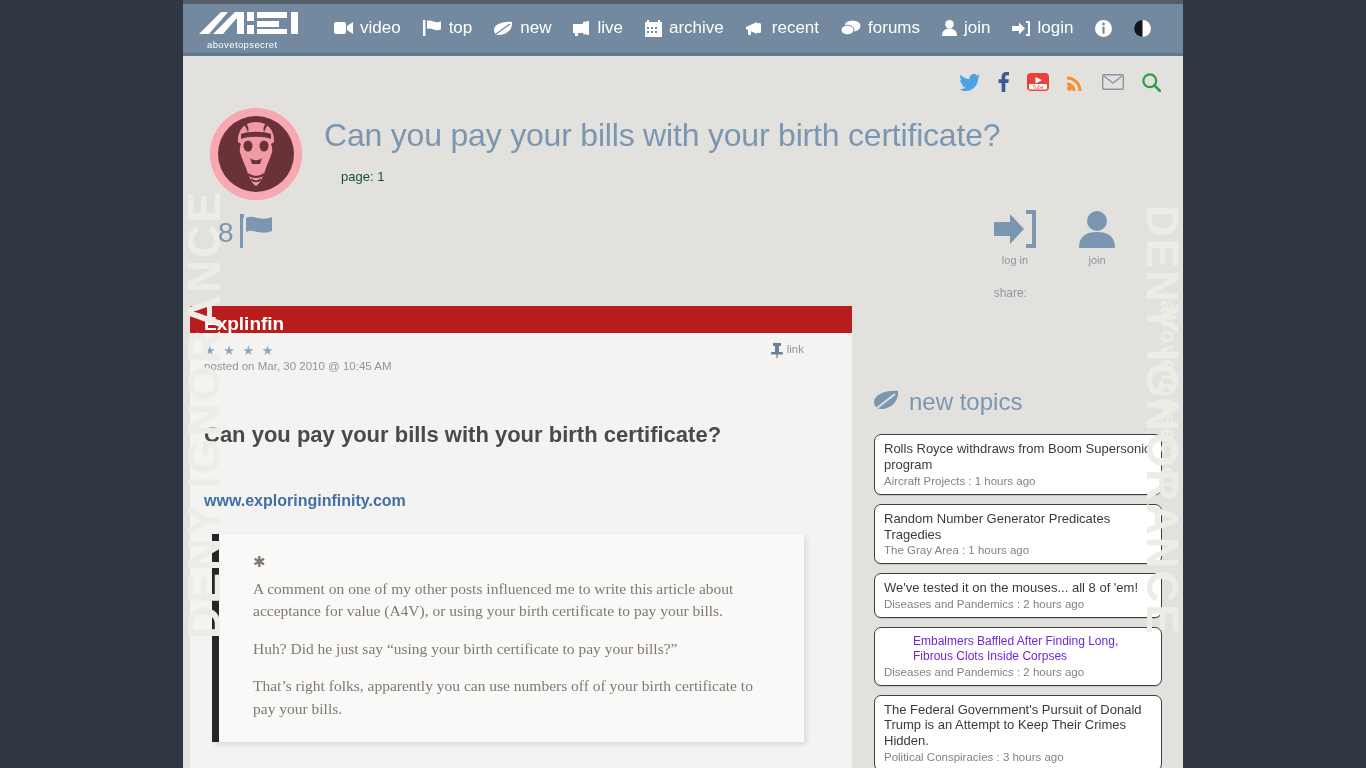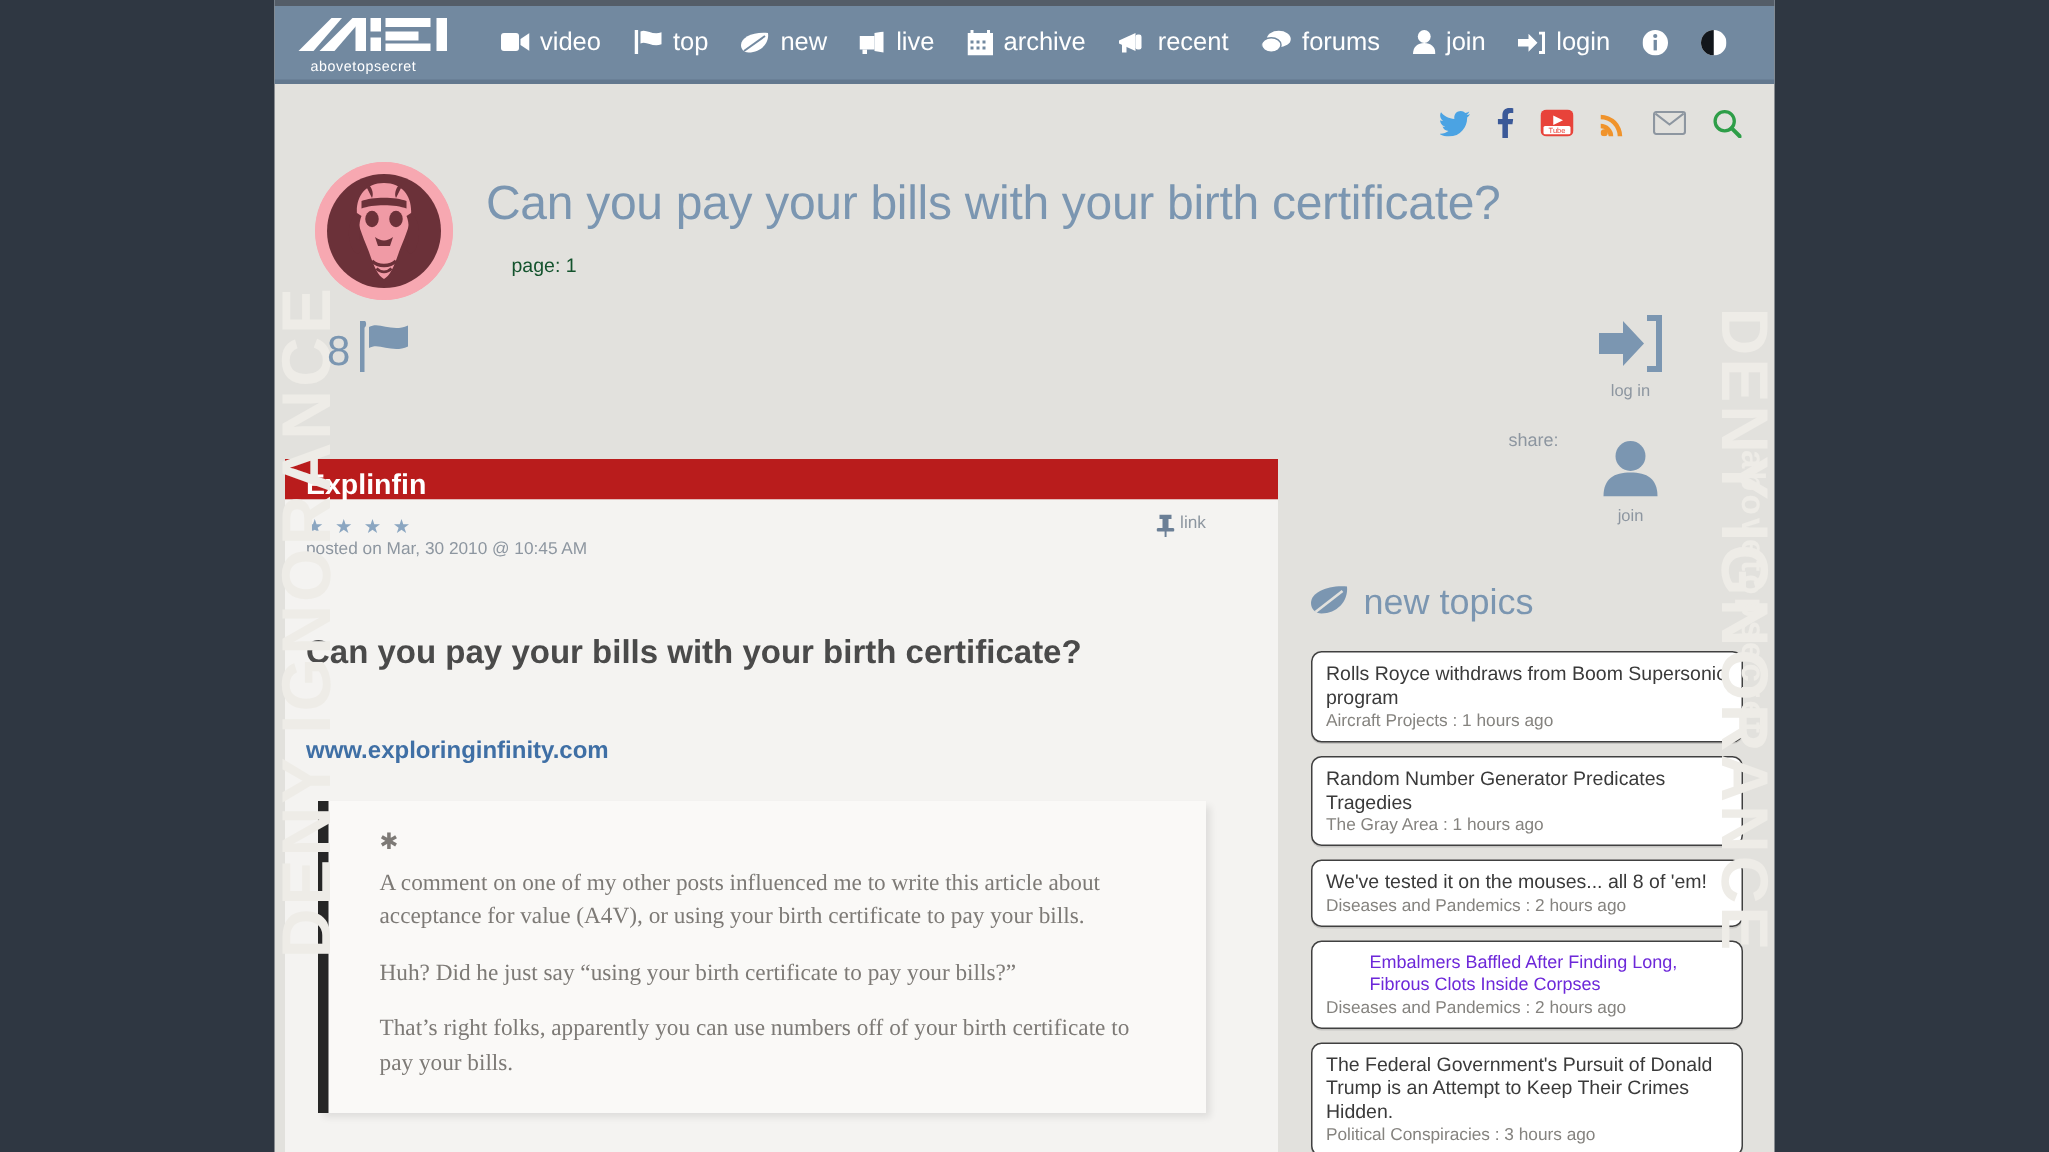--- a/index.html
+++ b/index.html
@@ -66,37 +66,37 @@
   h1.threadtitle {
     font-size:32px; font-weight:400; color:#7b96b1;
     letter-spacing:-0.2px; line-height:1.1;
   }
   .pageno { font-size:13px; color:#14532d; margin-top:16px; margin-left:17px;}
 
   
   .strip { position:relative; height:80px; margin-top:6px; }
   .flagbox { position:absolute; left:35px; top:8px; display:flex; align-items:center; gap:6px;}
   .flagnum { font-size:28px; color:#7b96b1; font-weight:400; }
-  .authbox { position:absolute; right:68px; top:4px; display:flex; gap:26px;flex-direction:column; }
+  .authbox { position:absolute; right:58px; top:4px; display:flex; gap:26px; }
   .authitem { width:56px; text-align:center; cursor:pointer;}
   .authitem .lab { font-size:11px; color:#8d96a0; margin-top:2px;}
 
   
   .wm {
     position:absolute; color:#eeece7; font-weight:700;
     letter-spacing:2px; pointer-events:none; user-select:none;
     font-size:46px;
   }
   .wm-left { left:-6px; top:190px; writing-mode:vertical-rl; transform:rotate(180deg);}
   .wm-right { right:-4px; top:205px; writing-mode:vertical-rl; font-size:44px;}
   .wm-right2 { right:2px; top:300px; writing-mode:vertical-rl; font-size:22px; color:#eeece7;}
 
   
   .sharerow { position:relative; height:20px; }
-  .sharelabel { position:absolute; right:144px; top:0; font-size:12px; color:#8d96a0; }
+  .sharelabel { position:absolute; right:156px; top:0; font-size:12px; color:#8d96a0; }
 
   
   .cols { display:flex; padding-left:7px; }
   .maincol { width:662px; }
   .sidecol { width:310px; padding-left:22px; }
 
   .userbar {
     background:#b91c1c; color:#fff; font-size:19px; font-weight:bold;
     padding:7px 14px; height:27px;
   }

